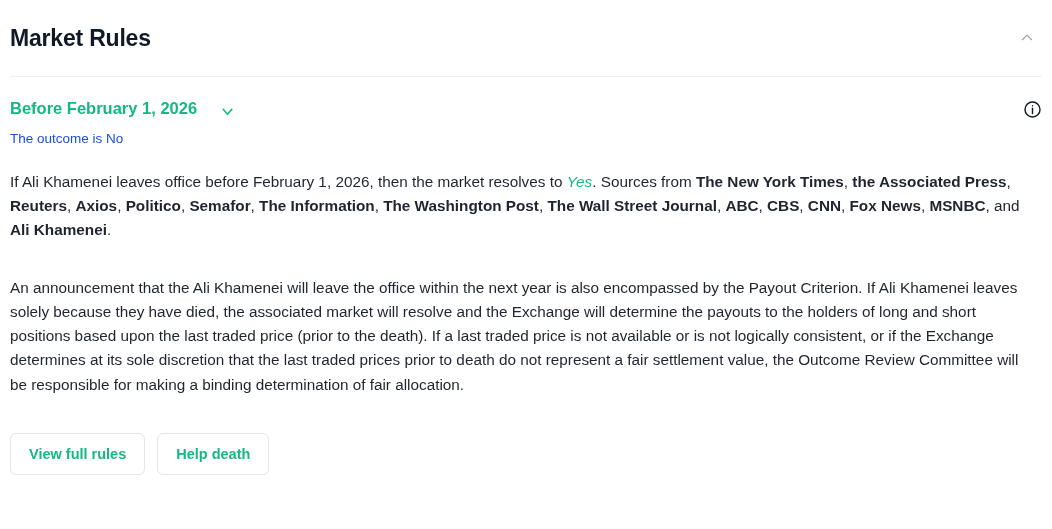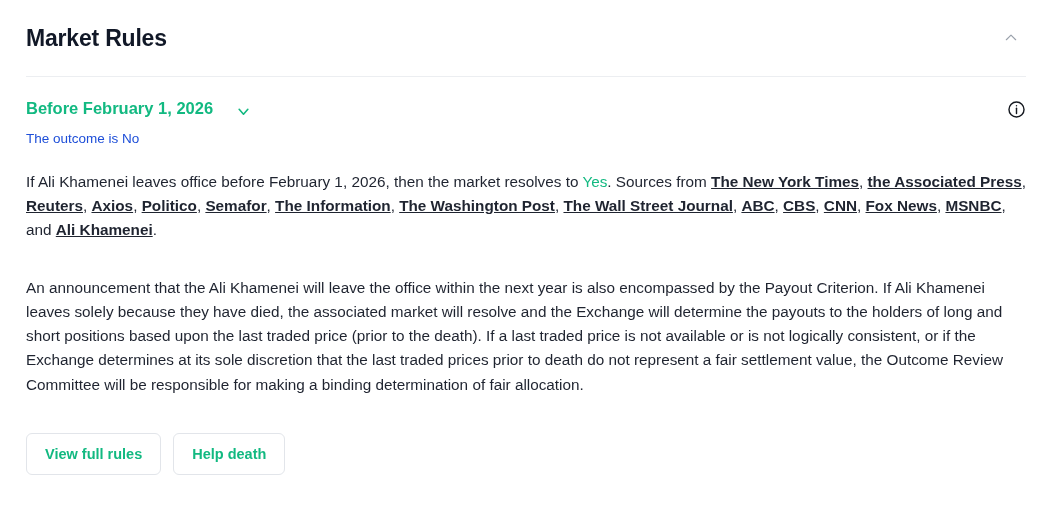--- a/index.html
+++ b/index.html
@@ -11,21 +11,21 @@
     color: #111827;
   }
   .page {
     width: 1052px;
     height: 529px;
     position: relative;
     background: #ffffff;
     overflow: hidden;
   }
   .panel {
-    padding: 0 26px;
+    padding: 0 10px;
   }
   
   .panel-header {
     display: flex;
     align-items: center;
     justify-content: space-between;
     height: 76px;
     padding: 0 2px 0 0;
   }
   .panel-title {
@@ -98,22 +98,22 @@
   .para {
     margin-top: 22px;
     font-size: 15.3px;
     line-height: 1.58;
     color: #1f2430;
     max-width: 1018px;
   }
   .para.second {
     margin-top: 34px;
   }
-  .para b { font-weight: bold; text-decoration: underline; }
-  .yes-token { color: #12b981; font-weight: normal; }
+  .para b { font-weight: bold; }
+  .yes-token { color: #12b981; font-weight: normal; font-style: italic; }
   
   .btn-row {
     display: flex;
     gap: 12px;
     margin-top: 36px;
   }
   .pill-btn {
     border: 1px solid #e2e5ea;
     background: #ffffff;
     border-radius: 6px;

